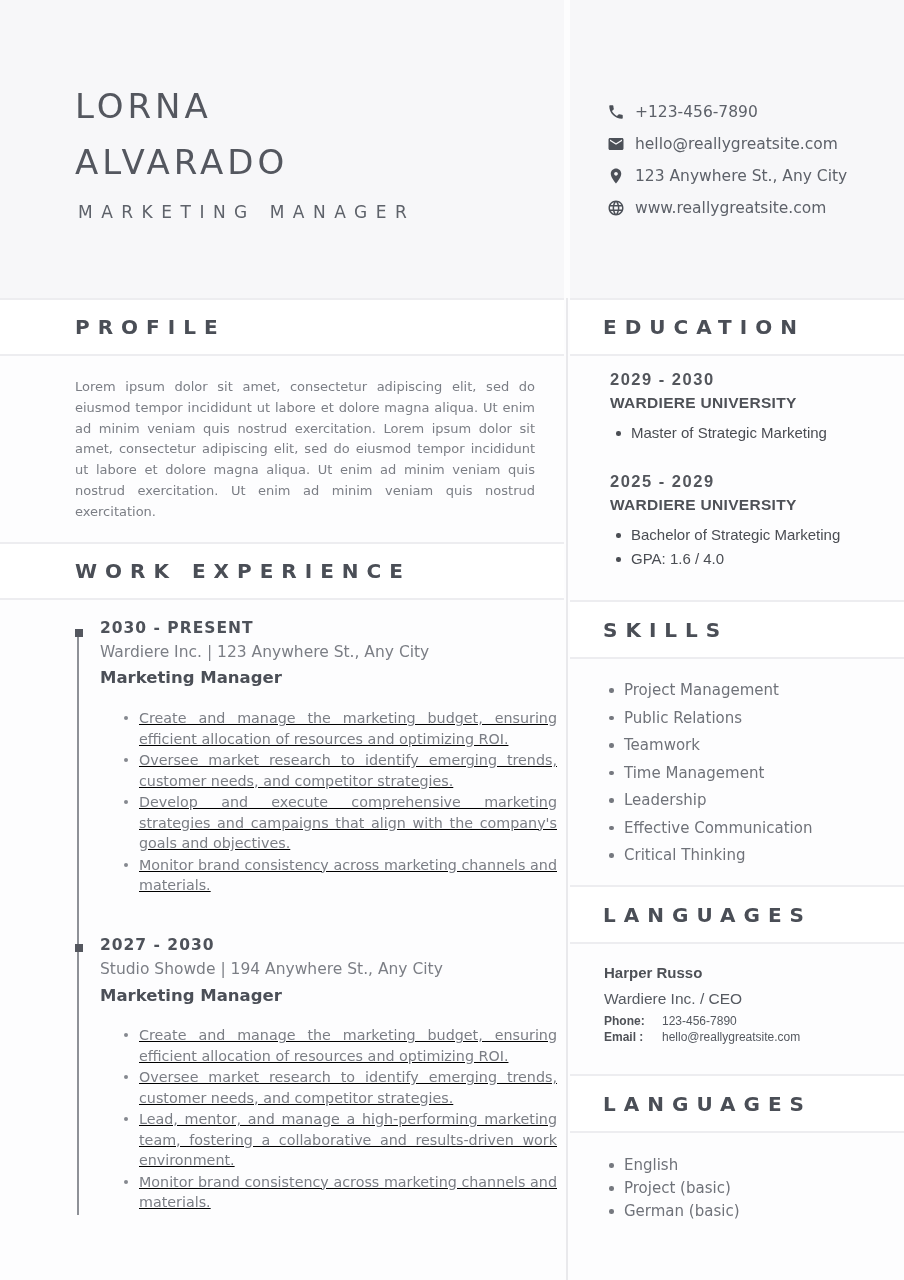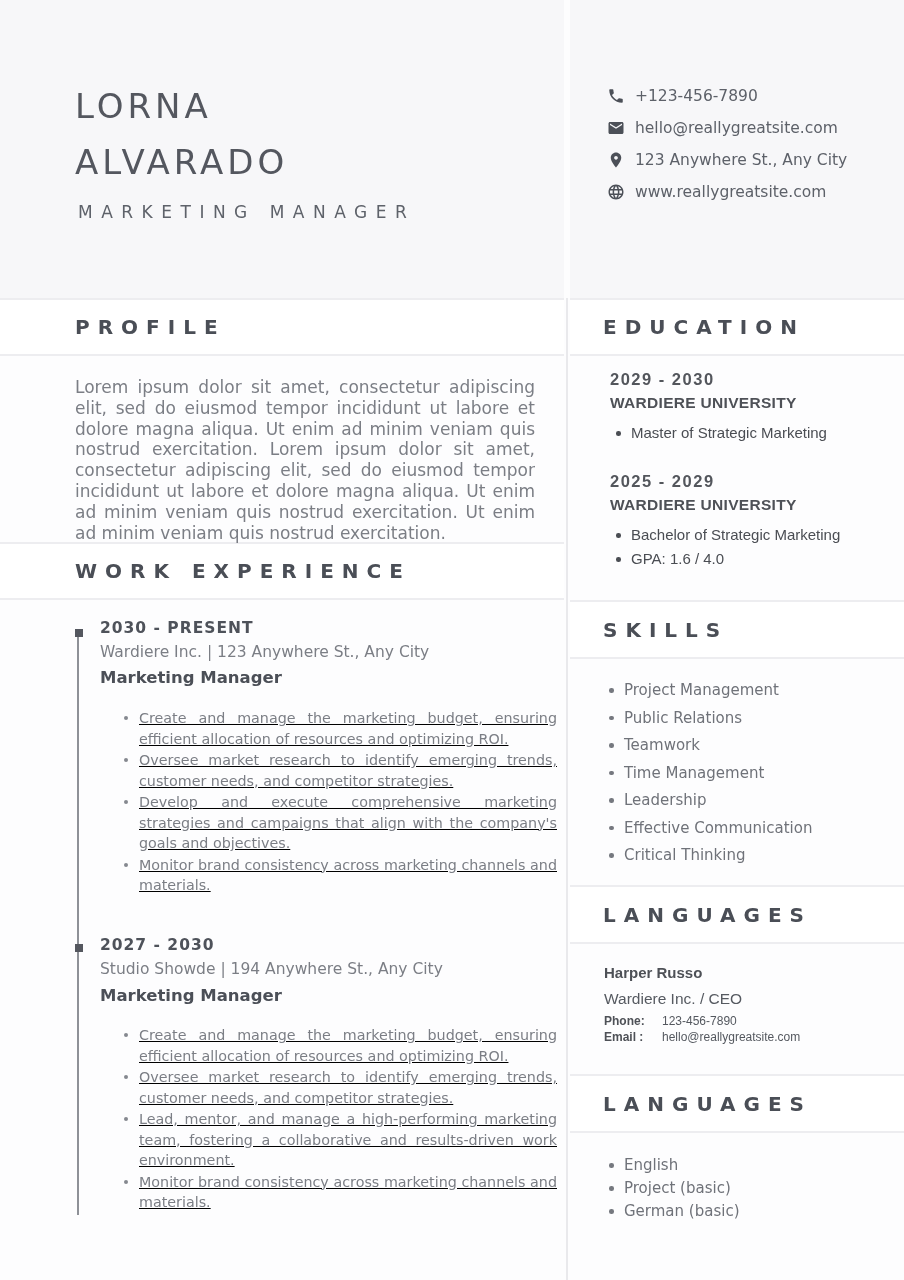--- a/index.html
+++ b/index.html
@@ -16,27 +16,27 @@
   .title-box{border-top:2px solid #ededf0;border-bottom:2px solid #ededf0;display:flex;align-items:center;}
   .title-box.left{left:0;width:564px;padding-left:75px;}
   .title-box.right{left:570px;width:334px;padding-left:33px;}
   .section-heading{font-size:20px;font-weight:700;letter-spacing:8px;color:#4a4e56;}
 
   
   .name{position:absolute;left:75px;top:78px;font-size:34px;line-height:56px;font-weight:500;
         letter-spacing:4px;color:#54575f;}
   .job-subtitle{position:absolute;left:78px;top:202px;font-size:17px;letter-spacing:8.5px;color:#5e626a;}
 
-  .contact{position:absolute;left:607px;top:80px;}
+  .contact{position:absolute;left:607px;top:96px;}
   .contact-row{display:flex;align-items:center;height:32px;}
   .contact-row svg{width:18px;height:18px;fill:#4c5058;flex:0 0 auto;}
   .contact-row .ctext{margin-left:10px;font-size:15.5px;color:#5d6169;}
 
   
-  .profile-text{position:absolute;left:75px;top:377px;width:460px;font-size:17px;line-height:20.8px;
+  .profile-text{position:absolute;left:75px;top:377px;width:460px;font-size:13px;line-height:20.8px;
                 color:#7b7e85;text-align:justify;}
 
   
   .tl-square{position:absolute;left:75px;width:8px;height:8px;background:#54575f;z-index:2;}
   .tl-line{position:absolute;left:77px;top:637px;width:2px;height:578px;background:#8e9197;z-index:1;}
 
   .job-dates{position:absolute;left:100px;font-size:15.5px;font-weight:700;letter-spacing:1px;color:#4e525a;}
   .job-company{position:absolute;left:100px;font-size:15.5px;color:#7b7e85;}
   .job-title{position:absolute;left:100px;font-size:16.5px;font-weight:700;color:#4b4f57;}
   .job-bullets{position:absolute;left:116px;width:436px;margin:5px;padding:0;list-style:none;text-decoration:underline;}

